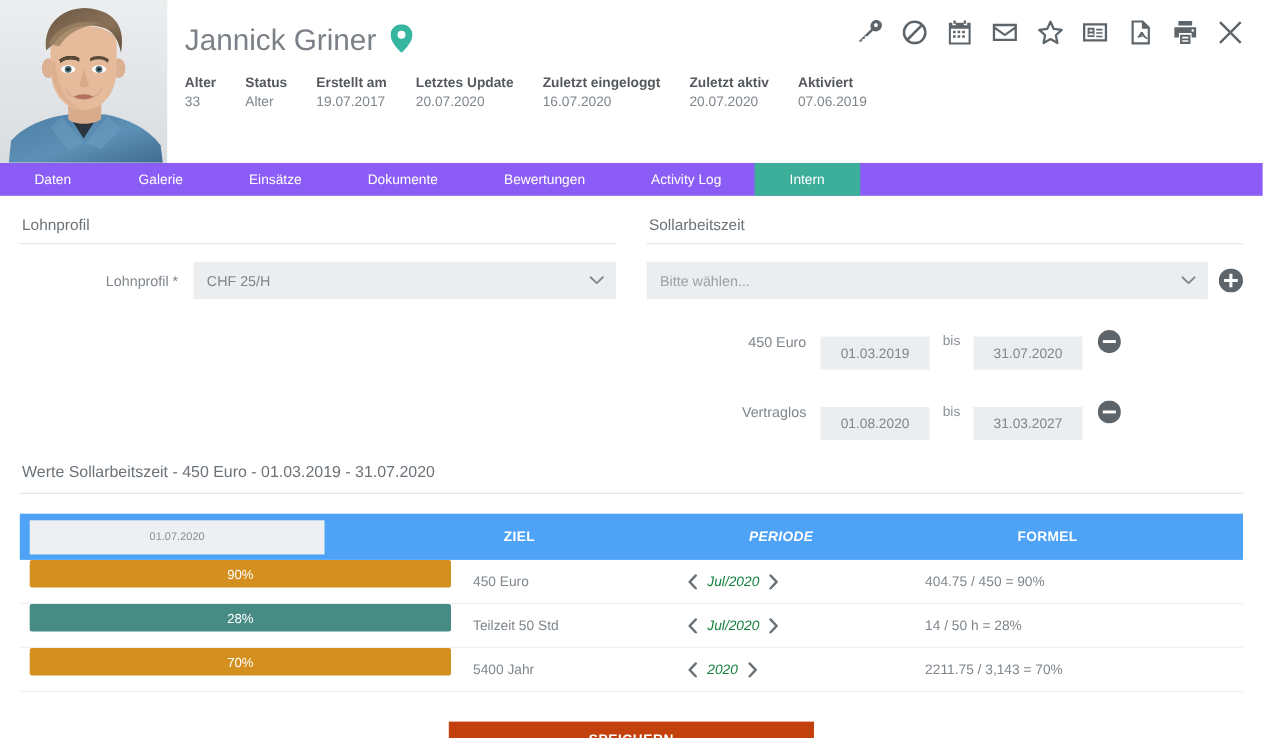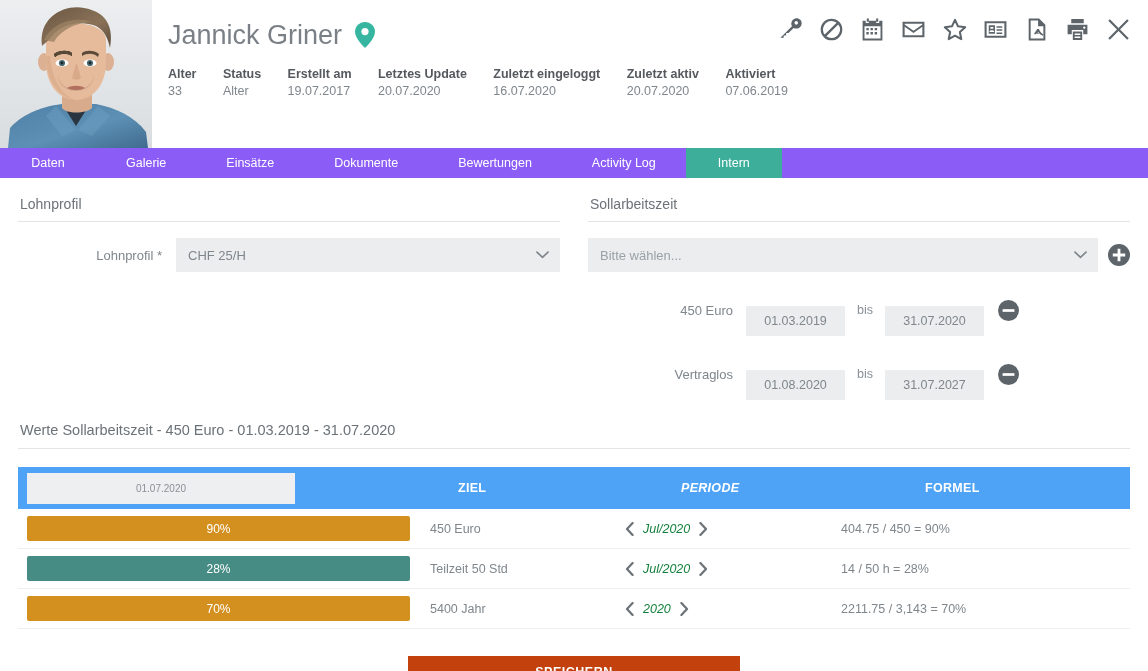--- a/index.html
+++ b/index.html
@@ -173,21 +173,21 @@
     font-size: 10px; color: #8a9097;
     cursor: text;
   }
 
   .trow {
     height: 40px;
     display: flex; align-items: center;
     padding: 0 9px;
     border-bottom: 1px solid #edeff0;
   }
-  .bar-wrap { height: 25px; position: relative; width: 383px; }
+  .bar-wrap { height: 39px; position: relative; width: 383px; }
   .bar {
     height: 25px; border-radius: 2px;
     display: flex; align-items: center; justify-content: center;
     color: #ffffff; font-size: 12px;
   }
   .cell-txt { font-size: 12.5px; color: #7f868c; }
   .c-ziel.cell-txt { padding-left: 8px; }
   .c-form.cell-txt { padding-left: 4px; }
 
   .period {
@@ -419,21 +419,21 @@
               <circle cx="11" cy="11" r="11" fill="#5d656b"></circle>
               <rect x="4.8" y="9.6" width="12.4" height="2.8" fill="#fff"></rect>
             </svg>
         </span>
       </div>
 
       <div class="date-row">
         <div class="dr-label">Vertraglos</div>
         <div class="date-input">01.08.2020</div>
         <div class="bis">bis</div>
-        <div class="date-input">31.07.2027</div>
+        <div class="date-input">31.03.2027</div>
         <span class="minus-btn">
           <svg width="21" height="21" viewBox="0 0 22 22">
               <circle cx="11" cy="11" r="11" fill="#5d656b"></circle>
               <rect x="4.8" y="9.6" width="12.4" height="2.8" fill="#fff"></rect>
             </svg>
         </span>
       </div>
     </div>
   </div>
 

